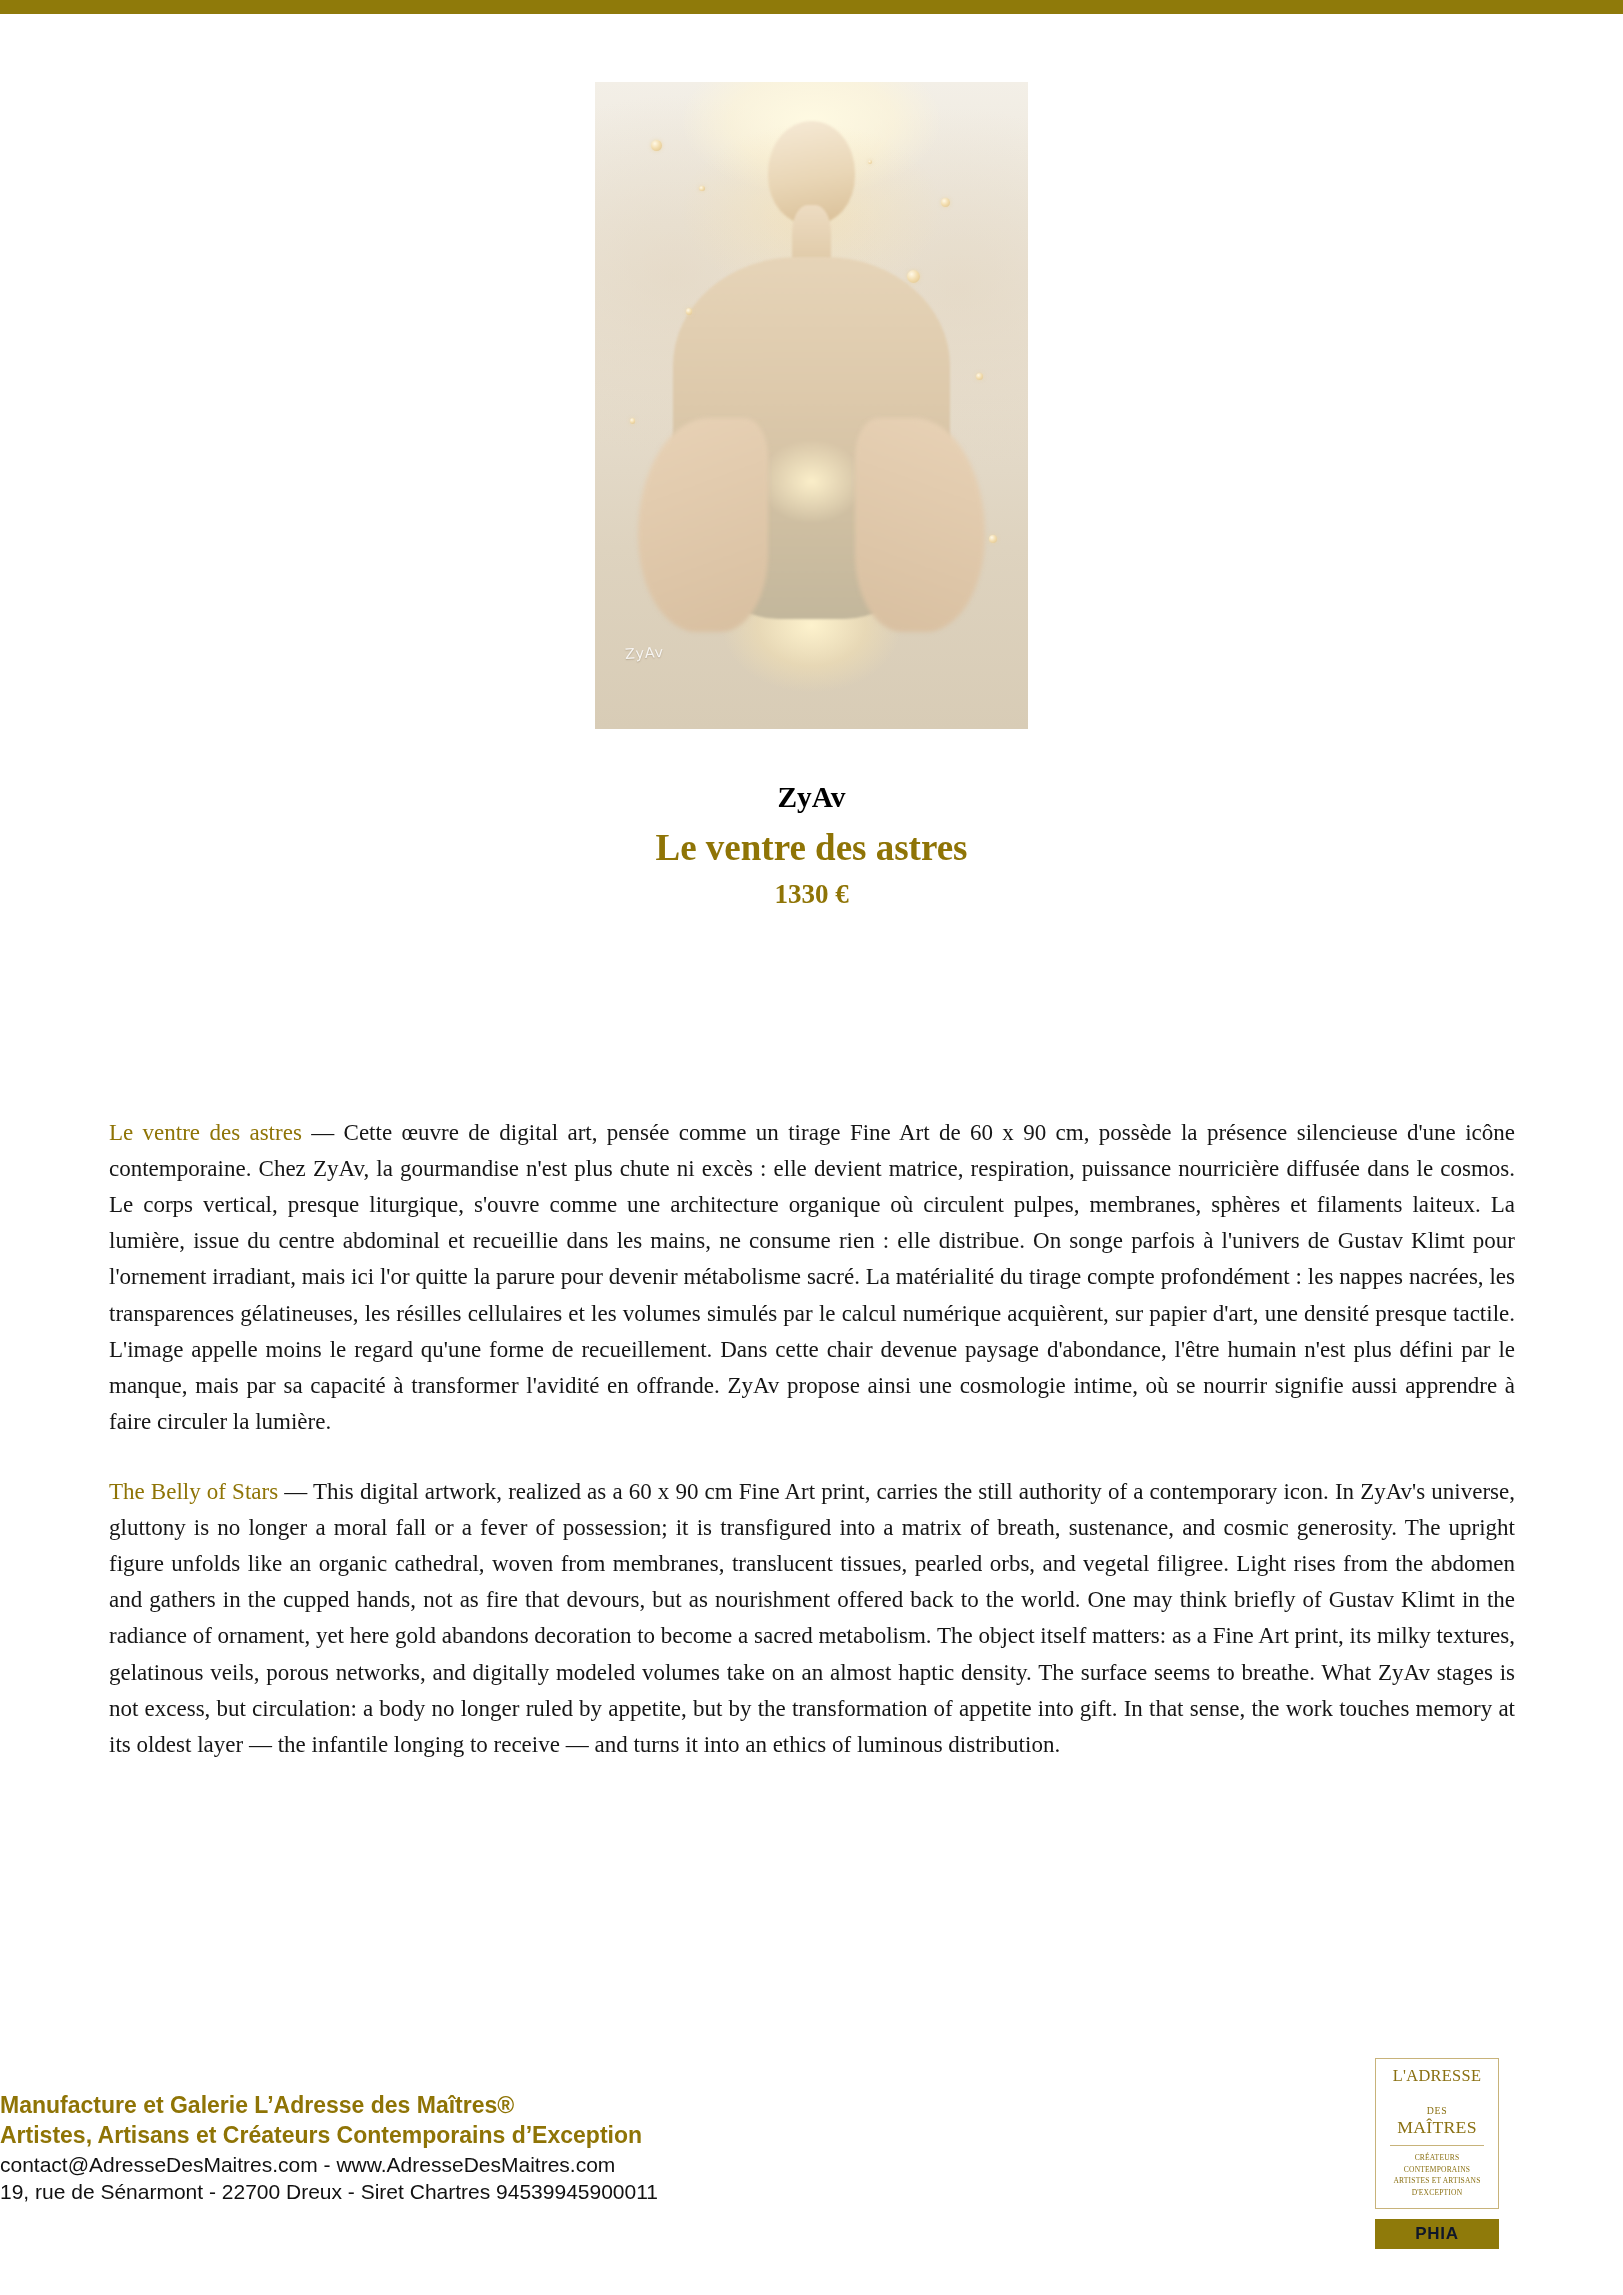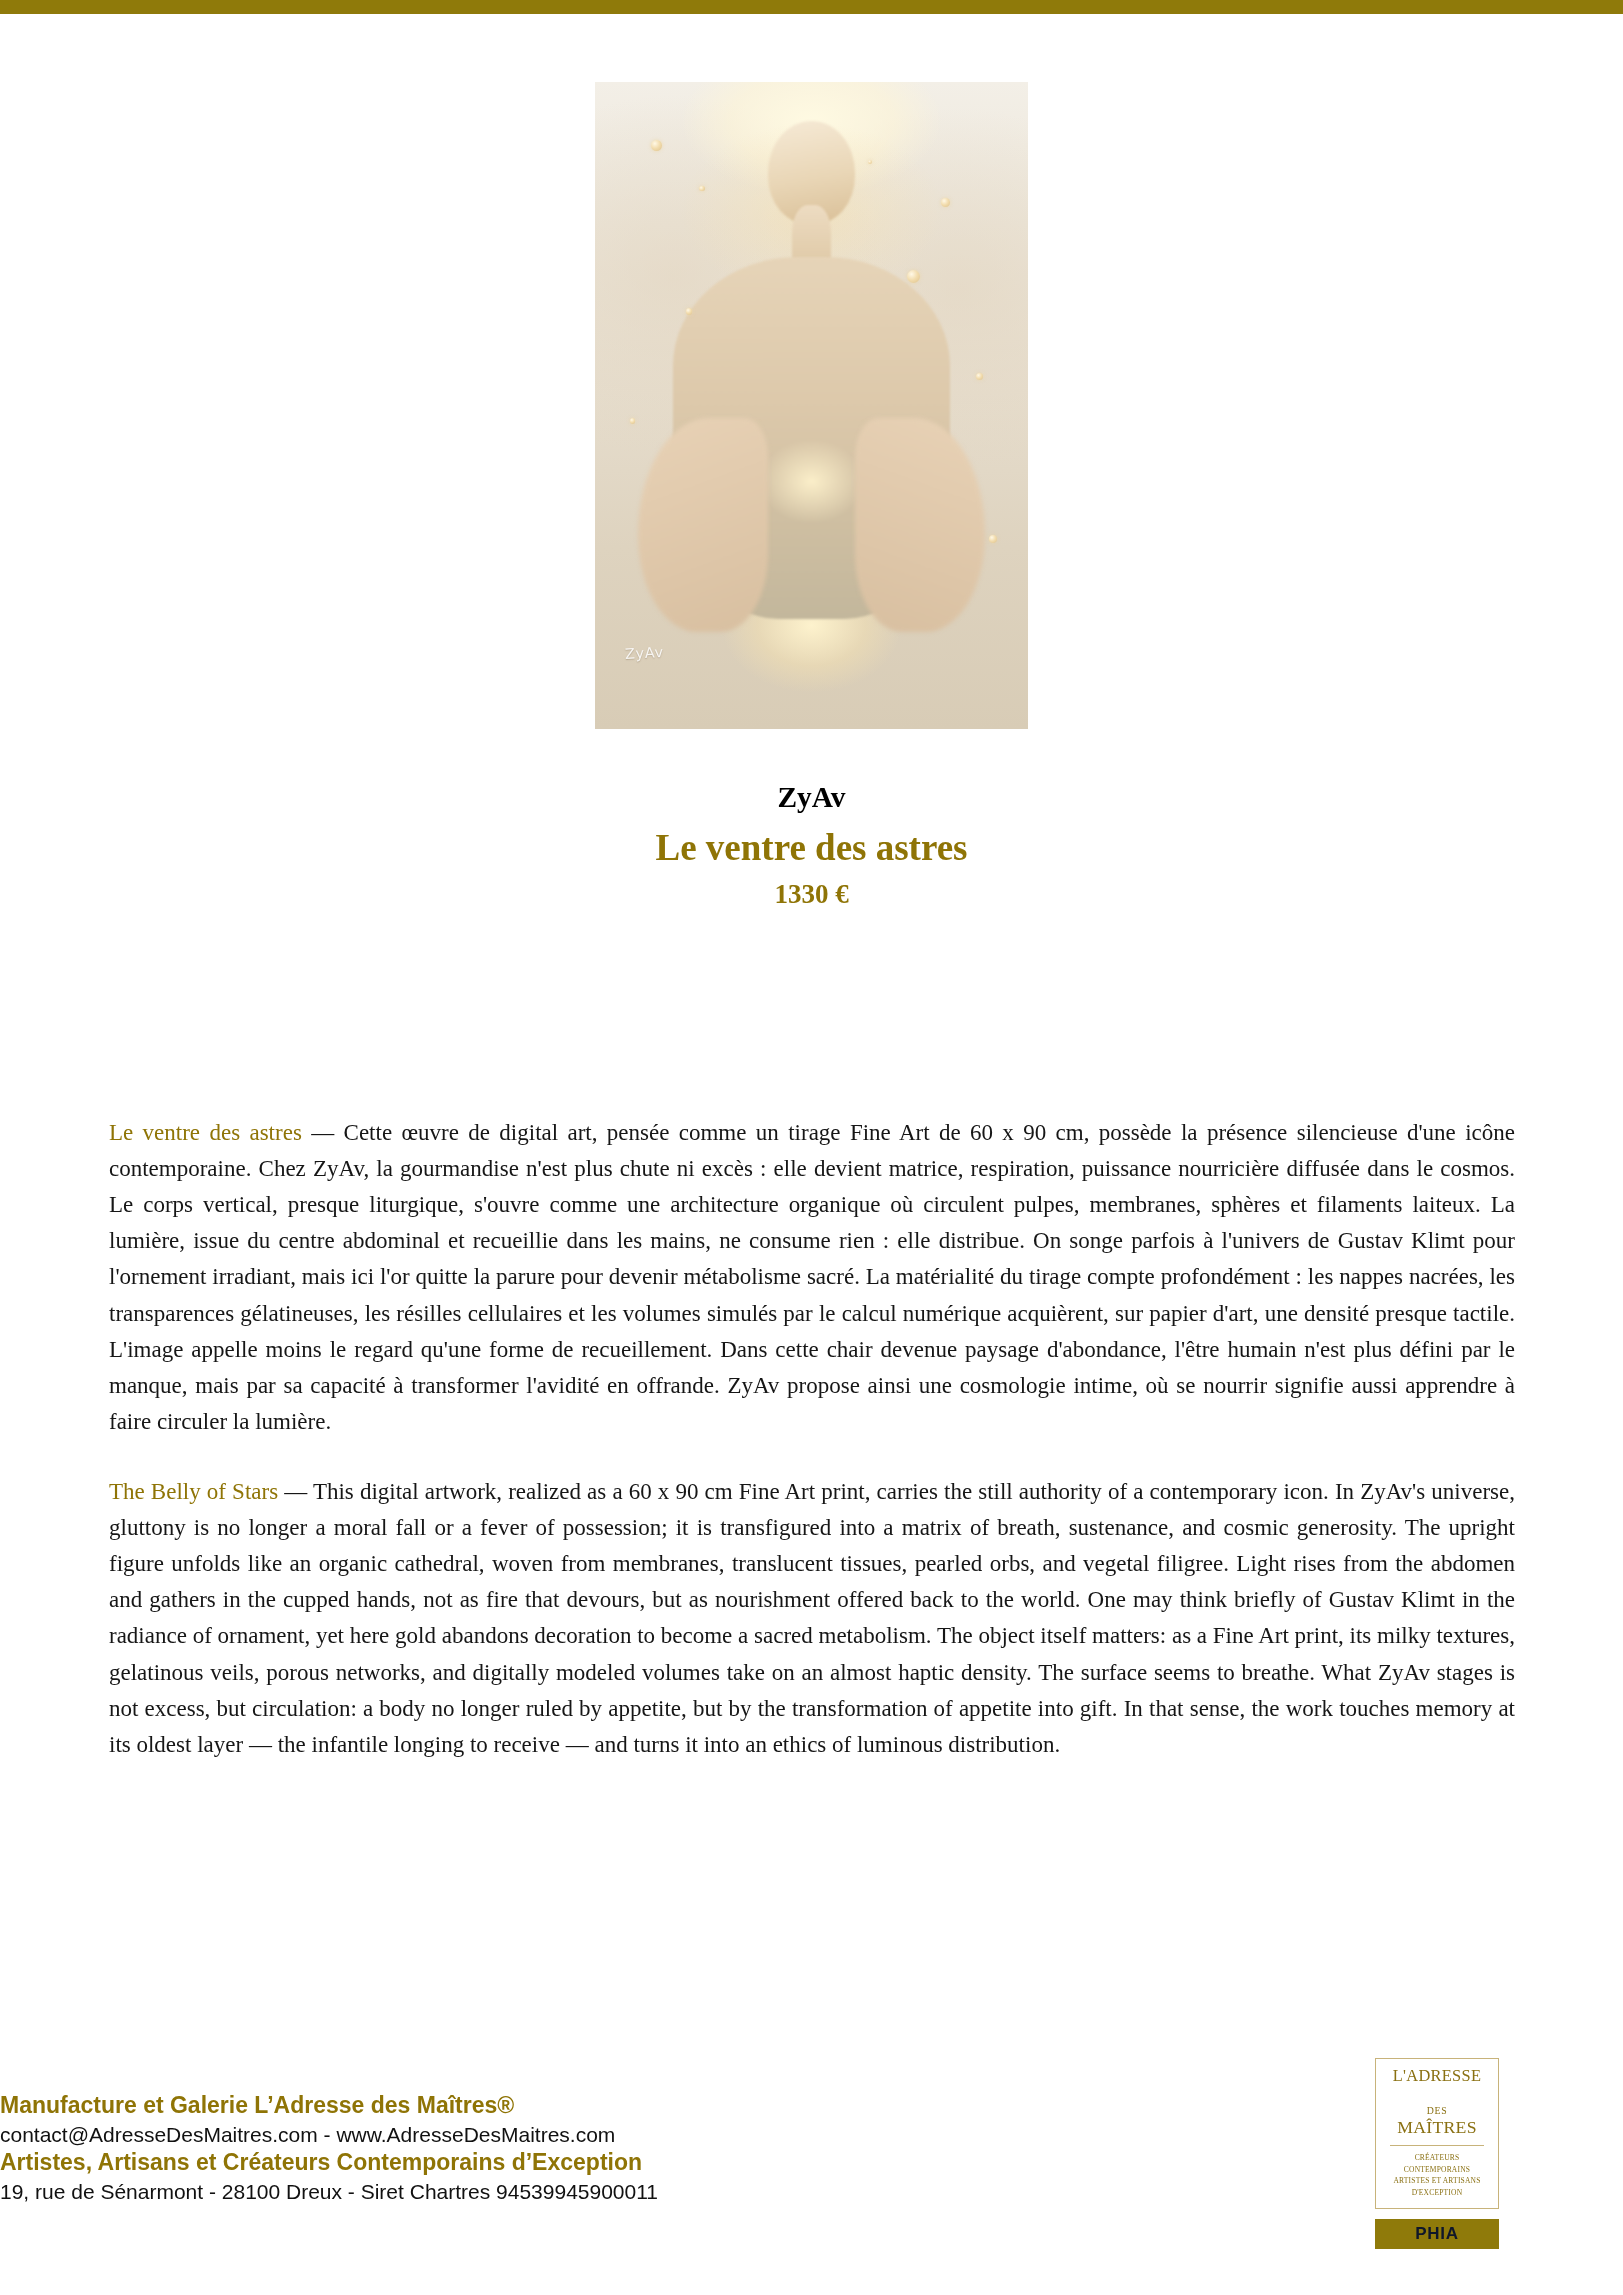--- a/index.html
+++ b/index.html
@@ -244,23 +244,23 @@
   <div class="price">1330 €</div>
 </div>
 
 <div class="body-block">
   <p class="para"><span class="lead">Le ventre des astres</span><span> — Cette œuvre de digital art, pensée comme un tirage Fine Art de 60 x 90 cm, possède la présence silencieuse d'une icône contemporaine. Chez ZyAv, la gourmandise n'est plus chute ni excès : elle devient matrice, respiration, puissance nourricière diffusée dans le cosmos. Le corps vertical, presque liturgique, s'ouvre comme une architecture organique où circulent pulpes, membranes, sphères et filaments laiteux. La lumière, issue du centre abdominal et recueillie dans les mains, ne consume rien : elle distribue. On songe parfois à l'univers de Gustav Klimt pour l'ornement irradiant, mais ici l'or quitte la parure pour devenir métabolisme sacré. La matérialité du tirage compte profondément : les nappes nacrées, les transparences gélatineuses, les résilles cellulaires et les volumes simulés par le calcul numérique acquièrent, sur papier d'art, une densité presque tactile. L'image appelle moins le regard qu'une forme de recueillement. Dans cette chair devenue paysage d'abondance, l'être humain n'est plus défini par le manque, mais par sa capacité à transformer l'avidité en offrande. ZyAv propose ainsi une cosmologie intime, où se nourrir signifie aussi apprendre à faire circuler la lumière.</span></p>
   <p class="para"><span class="lead">The Belly of Stars</span><span> — This digital artwork, realized as a 60 x 90 cm Fine Art print, carries the still authority of a contemporary icon. In ZyAv's universe, gluttony is no longer a moral fall or a fever of possession; it is transfigured into a matrix of breath, sustenance, and cosmic generosity. The upright figure unfolds like an organic cathedral, woven from membranes, translucent tissues, pearled orbs, and vegetal filigree. Light rises from the abdomen and gathers in the cupped hands, not as fire that devours, but as nourishment offered back to the world. One may think briefly of Gustav Klimt in the radiance of ornament, yet here gold abandons decoration to become a sacred metabolism. The object itself matters: as a Fine Art print, its milky textures, gelatinous veils, porous networks, and digitally modeled volumes take on an almost haptic density. The surface seems to breathe. What ZyAv stages is not excess, but circulation: a body no longer ruled by appetite, but by the transformation of appetite into gift. In that sense, the work touches memory at its oldest layer — the infantile longing to receive — and turns it into an ethics of luminous distribution.</span></p>
 </div>
 
 <div class="footer">
   <div class="footer-line f-gold">Manufacture et Galerie L’Adresse des Maîtres®</div>
+  <div class="footer-line f-gold">Artistes, Artisans et Créateurs Contemporains d’Exception</div>
   <div class="footer-line f-dark">contact@AdresseDesMaitres.com - www.AdresseDesMaitres.com</div>
-  <div class="footer-line f-gold">Artistes, Artisans et Créateurs Contemporains d’Exception</div>
-  <div class="footer-line f-dark">19, rue de Sénarmont - 28100 Dreux - Siret Chartres 94539945900011</div>
+  <div class="footer-line f-dark">19, rue de Sénarmont - 22700 Dreux - Siret Chartres 94539945900011</div>
 </div>
 
 <div class="logo-area">
   <div class="logo-box">
     <div class="logo-l1">L'ADRESSE</div>
     <div class="logo-l2">DES</div>
     <div class="logo-l3">MAÎTRES</div>
     <div class="logo-rule"></div>
     <div class="logo-sub">CRÉATEURS CONTEMPORAINS</div>
     <div class="logo-sub">ARTISTES ET ARTISANS</div>

